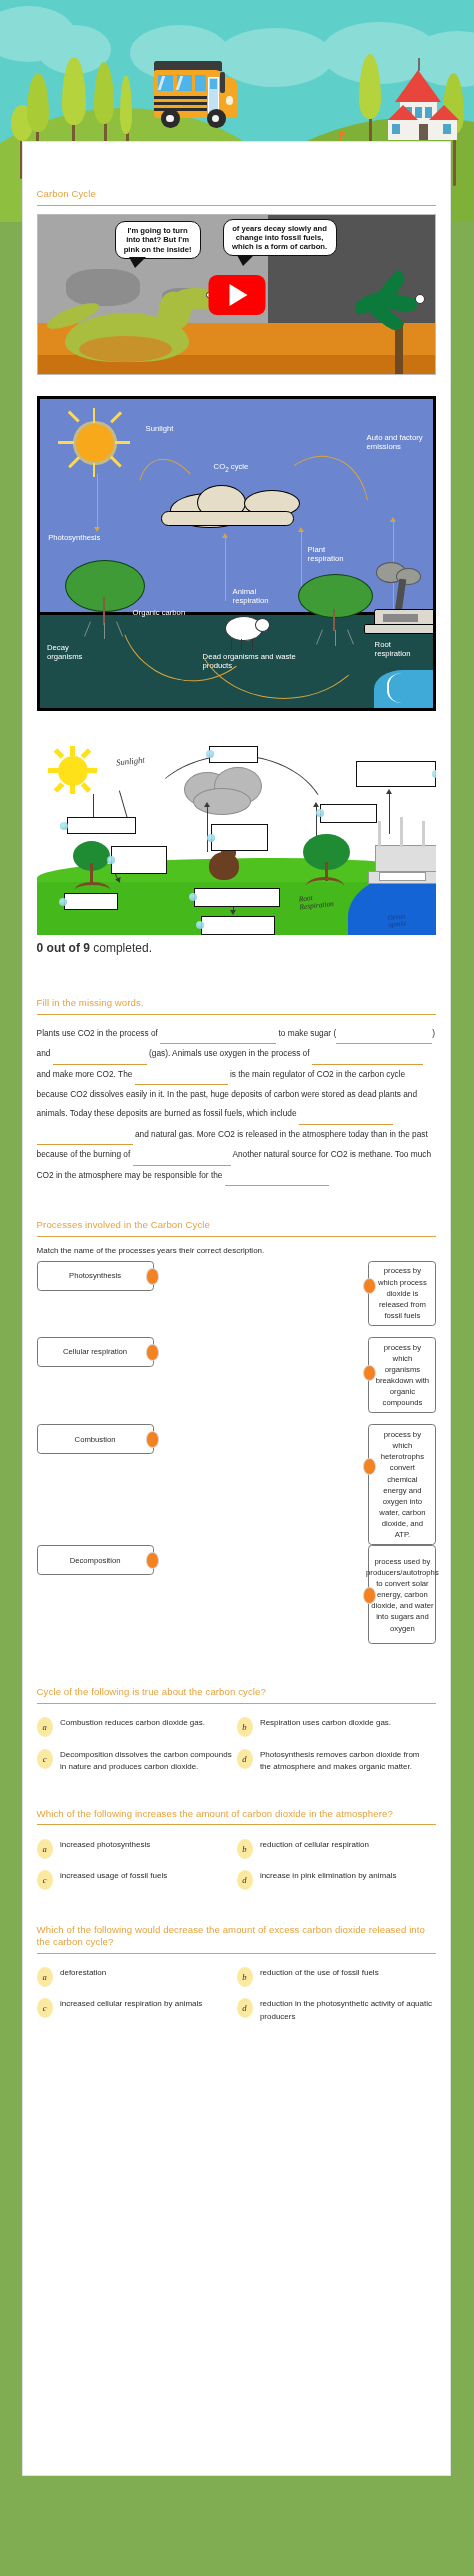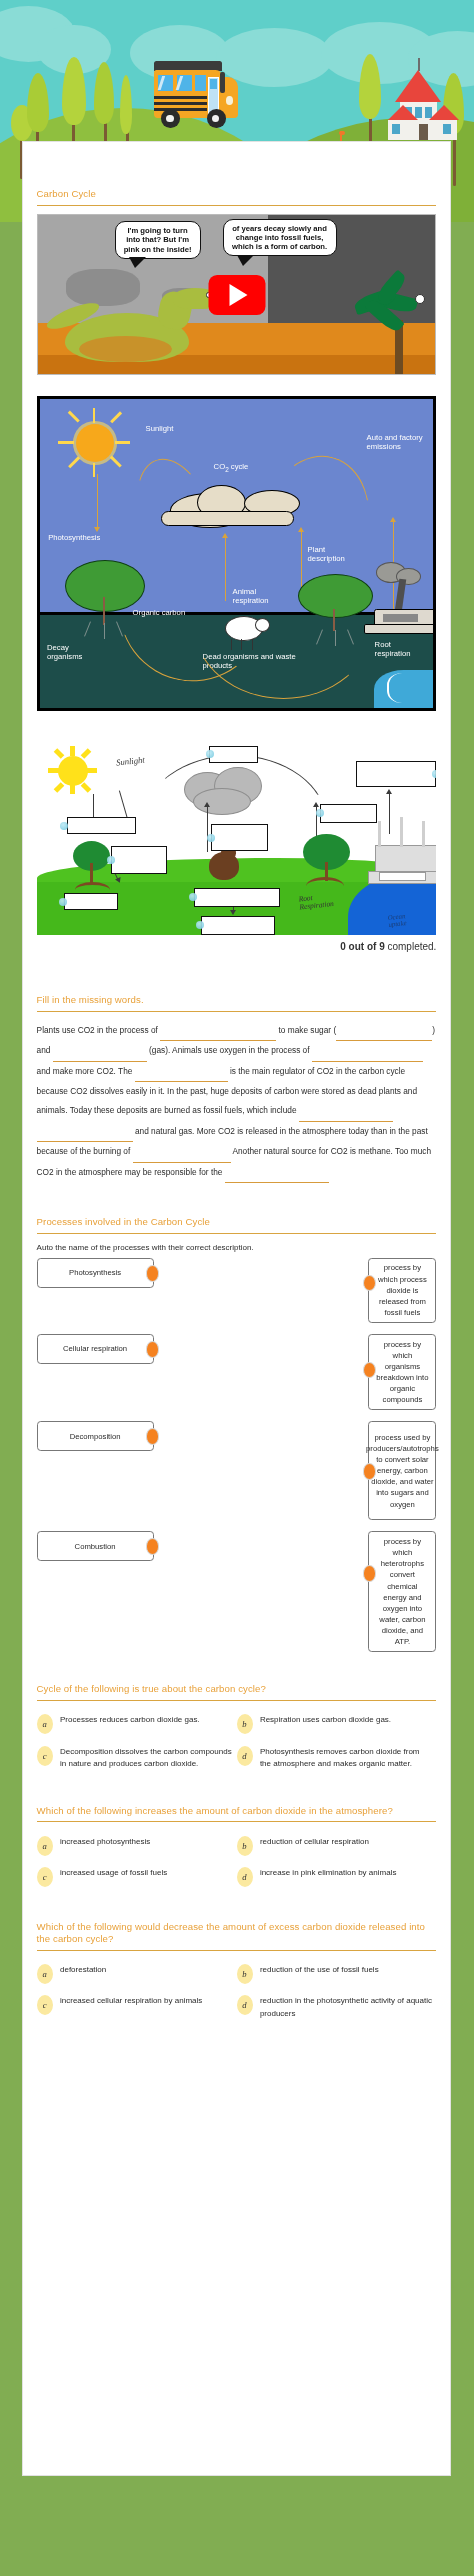--- a/index.html
+++ b/index.html
@@ -126,21 +126,21 @@
   .d2-cloud { position: absolute; background: #b9b9b9; border-radius: 50%; border: 1.2px solid #8e8e8e; }
   .d2-tree { position: absolute; background: #1f8b33; border-radius: 50%; }
   .d2-trunk { position: absolute; background: #7b4a22; width: 3.1px; }
   .d2-hand { position: absolute; font-family: "Liberation Serif", serif; font-style: italic; color: #333; font-size: 6.8px; transform: rotate(-6deg); }
   .d2-arrow { position: absolute; background: #3a3a3a; width: 1.2px; }
   .d2-arrow:after { content:""; position:absolute; left:-2.5px; bottom:-4.3px; border-left:3.1px solid transparent; border-right:3.1px solid transparent; border-top:5px solid #3a3a3a; }
   .d2-arrow.up:after { bottom:auto; top:-4.3px; border-top:none; border-bottom:5px solid #3a3a3a; }
   .d2-factory { position: absolute; background: #dedede; border: 0.6px solid #999; }
   .d2-animal { position: absolute; background: #6b3f21; border-radius: 50% 50% 45% 45%; }
 
-  .completed { font-size: 10px; color: #333; margin: 6.2px 0 0 0; text-align: right; }
+  .completed { font-size: 12px; color: #333; margin: 6.2px 0 0 0; }
   .completed b { font-weight: bold; }
 
   
   .para { font-size: 8.3px; line-height: 2.35; color: #2b2b2b; }
   .blank { display: inline-block; border-bottom: 0.9px solid #d79b3c; vertical-align: baseline; cursor: text; }
 
   
   .match-sub { font-size: 8px; color: #2b2b2b; margin-bottom: 6.2px; }
   .match-grid { position: relative; }
   .match-row { position: relative; display: flex; justify-content: space-between; align-items: flex-start; }
@@ -297,21 +297,21 @@
         <div class="ray" style="left:75px;top:42px;width:15px;height:2.5px;"></div>
         <div class="ray" style="left:27px;top:16px;width:13.6px;height:2.5px;transform:rotate(45deg);"></div>
         <div class="ray" style="left:69px;top:61px;width:13.6px;height:2.5px;transform:rotate(45deg);"></div>
         <div class="ray" style="left:69px;top:17.3px;width:13.6px;height:2.5px;transform:rotate(-45deg);"></div>
         <div class="ray" style="left:27px;top:62px;width:13.6px;height:2.5px;transform:rotate(-45deg);"></div>
 
         <div class="d1-lbl" style="left:106px;top:26px;">Sunlight</div>
         <div class="d1-lbl" style="left:174px;top:64px;">CO<sub>2</sub> cycle</div>
         <div class="d1-lbl" style="left:327px;top:35px;width:61px;">Auto and factory emissions</div>
         <div class="d1-lbl" style="left:8.6px;top:135px;">Photosynthesis</div>
-        <div class="d1-lbl" style="left:268px;top:147px;width:49px;">Plant description</div>
+        <div class="d1-lbl" style="left:268px;top:147px;width:49px;">Plant respiration</div>
         <div class="d1-lbl" style="left:193px;top:189px;width:53px;">Animal respiration</div>
         <div class="d1-lbl" style="left:93px;top:210px;">Organic carbon</div>
         <div class="d1-lbl" style="left:7.4px;top:245px;width:52px;">Decay organisms</div>
         <div class="d1-lbl" style="left:163px;top:254px;width:104px;">Dead organisms and waste products</div>
         <div class="d1-lbl" style="left:335px;top:242px;width:53px;">Root respiration</div>
 
         <div class="d1-cloud" style="left:130px;top:94px;width:80px;height:35px;"></div>
         <div class="d1-cloud" style="left:157px;top:86px;width:49px;height:35px;"></div>
         <div class="d1-cloud" style="left:204px;top:91px;width:56px;height:27px;"></div>
         <div class="d1-cloud" style="left:121px;top:112px;width:133px;height:15px;border-radius:7.4px;"></div>
@@ -443,79 +443,79 @@
       <div style="height:42px"></div>
 
       <div class="section-title">Fill in the missing words.</div>
       <div class="rule"></div>
       <div class="para" id="fill-para"><span>Plants use CO2 in the process of </span><span class="blank" style="width: 116px;">&nbsp;</span><span> to make sugar (</span><span class="blank" style="width: 96px;">&nbsp;</span><span>) and </span><span class="blank" style="width: 94px;">&nbsp;</span><span> (gas). Animals use oxygen in the process of </span><span class="blank" style="width: 111px;">&nbsp;</span><span> and make more CO2. The </span><span class="blank" style="width: 93px;">&nbsp;</span><span> is the main regulator of CO2 in the carbon cycle because CO2 dissolves easily in it. In the past, huge deposits of carbon were stored as dead plants and animals. Today these deposits are burned as fossil fuels, which include </span><span class="blank" style="width: 94px;">&nbsp;</span><span class="blank" style="width: 96px;">&nbsp;</span><span> and natural gas. More CO2 is released in the atmosphere today than in the past because of the burning of </span><span class="blank" style="width: 98px;">&nbsp;</span><span> Another natural source for CO2 is methane. Too much CO2 in the atmosphere may be responsible for the </span><span class="blank" style="width: 104px;">&nbsp;</span></div>
 
       <div style="height:33px"></div>
 
       <div class="section-title">Processes involved in the Carbon Cycle</div>
       <div class="rule"></div>
-      <div class="match-sub">Auto the name of the processes with their correct description.</div>
+      <div class="match-sub">Match the name of the processes years their correct description.</div>
 
       <div class="match-grid" id="match-grid">
           <div class="match-row" style="margin-bottom: 11px;">
             <div class="mbox left">
               <span>Photosynthesis</span>
               <span class="knob" style="right: -6.8px; top: 6.2px;"></span>
             </div>
             <div style="flex: 1 1 0%;"></div>
             <div class="mbox right" style="min-height: 48px;">
               <span>process by which process dioxide is released from fossil fuels</span>
               <span class="knob" style="left: -6.8px; top: 16px;"></span>
             </div>
           </div>
           <div class="match-row" style="margin-bottom: 11px;">
             <div class="mbox left">
               <span>Cellular respiration</span>
               <span class="knob" style="right: -6.8px; top: 6.2px;"></span>
             </div>
             <div style="flex: 1 1 0%;"></div>
             <div class="mbox right" style="min-height: 69px;">
-              <span>process by which organisms breakdown into organic compounds</span>
+              <span>process by which organisms breakdown with organic compounds</span>
               <span class="knob" style="left: -6.8px; top: 26.6px;"></span>
+            </div>
+          </div>
+          <div class="match-row" style="margin-bottom: 0px;">
+            <div class="mbox left">
+              <span>Combustion</span>
+              <span class="knob" style="right: -6.8px; top: 6.2px;"></span>
+            </div>
+            <div style="flex: 1 1 0%;"></div>
+            <div class="mbox right" style="min-height: 82px;">
+              <span>process by which heterotrophs convert chemical energy and oxygen into water, carbon dioxide, and ATP.</span>
+              <span class="knob" style="left: -6.8px; top: 33px;"></span>
             </div>
           </div>
           <div class="match-row" style="margin-bottom: 11px;">
             <div class="mbox left">
               <span>Decomposition</span>
               <span class="knob" style="right: -6.8px; top: 6.2px;"></span>
             </div>
             <div style="flex: 1 1 0%;"></div>
             <div class="mbox right" style="min-height: 99px;">
               <span>process used by producers/autotrophs to convert solar energy, carbon dioxide, and water into sugars and oxygen</span>
               <span class="knob" style="left: -6.8px; top: 41px;"></span>
-            </div>
-          </div>
-          <div class="match-row" style="margin-bottom: 0px;">
-            <div class="mbox left">
-              <span>Combustion</span>
-              <span class="knob" style="right: -6.8px; top: 6.2px;"></span>
-            </div>
-            <div style="flex: 1 1 0%;"></div>
-            <div class="mbox right" style="min-height: 82px;">
-              <span>process by which heterotrophs convert chemical energy and oxygen into water, carbon dioxide, and ATP.</span>
-              <span class="knob" style="left: -6.8px; top: 33px;"></span>
             </div>
           </div>
         </div>
 
       <div style="height:31px"></div>
 
       <div id="questions">
           <div style="margin-bottom: 28px;">
             <div class="section-title">Cycle of the following is true about the carbon cycle?</div>
             <div class="rule"></div>
             <div class="mcq">
               <div class="opt">
                 <div class="opt-letter">a</div>
-                <div class="opt-text">Processes reduces carbon dioxide gas.</div>
+                <div class="opt-text">Combustion reduces carbon dioxide gas.</div>
               </div>
               <div class="opt">
                 <div class="opt-letter">b</div>
                 <div class="opt-text">Respiration uses carbon dioxide gas.</div>
               </div>
               <div class="opt">
                 <div class="opt-letter">c</div>
                 <div class="opt-text">Decomposition dissolves the carbon compounds in nature and produces carbon dioxide.</div>
               </div>
               <div class="opt">

